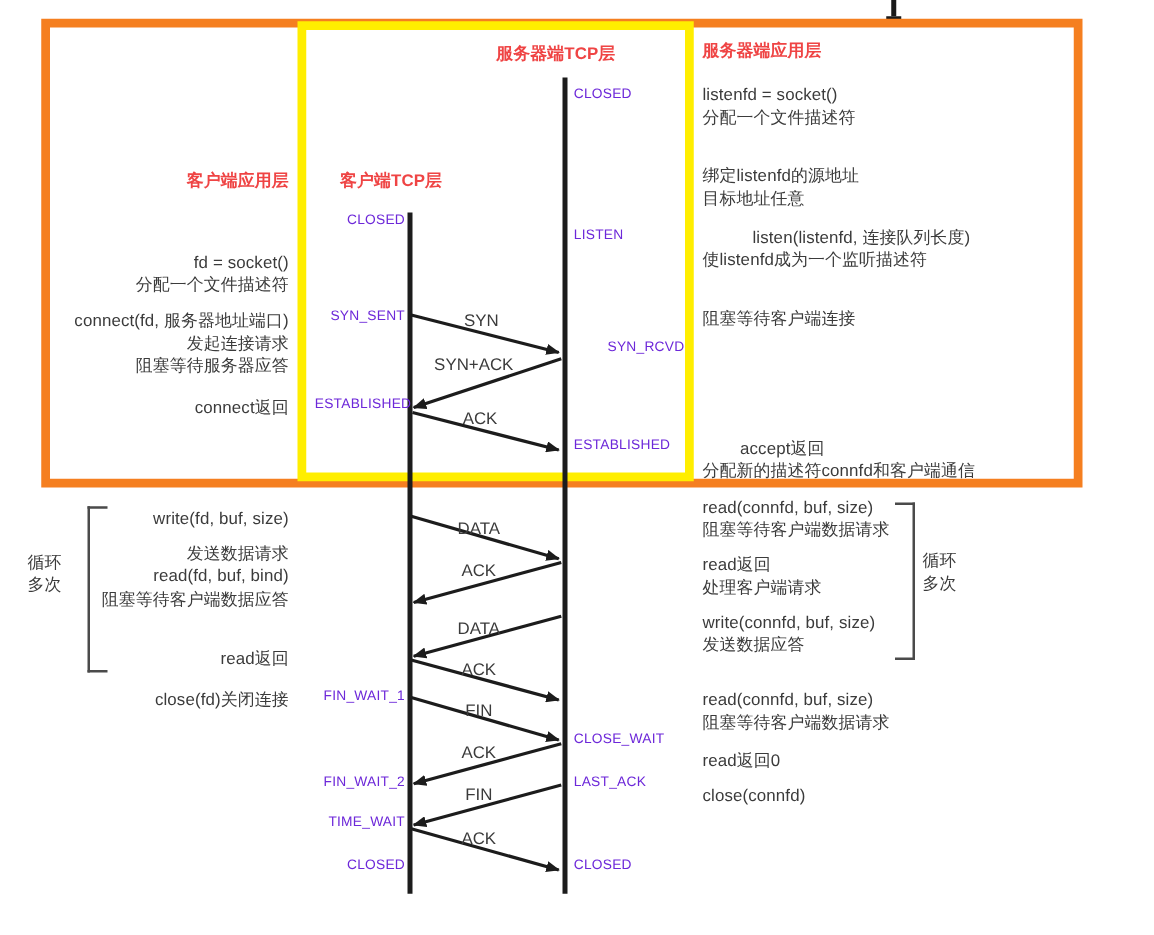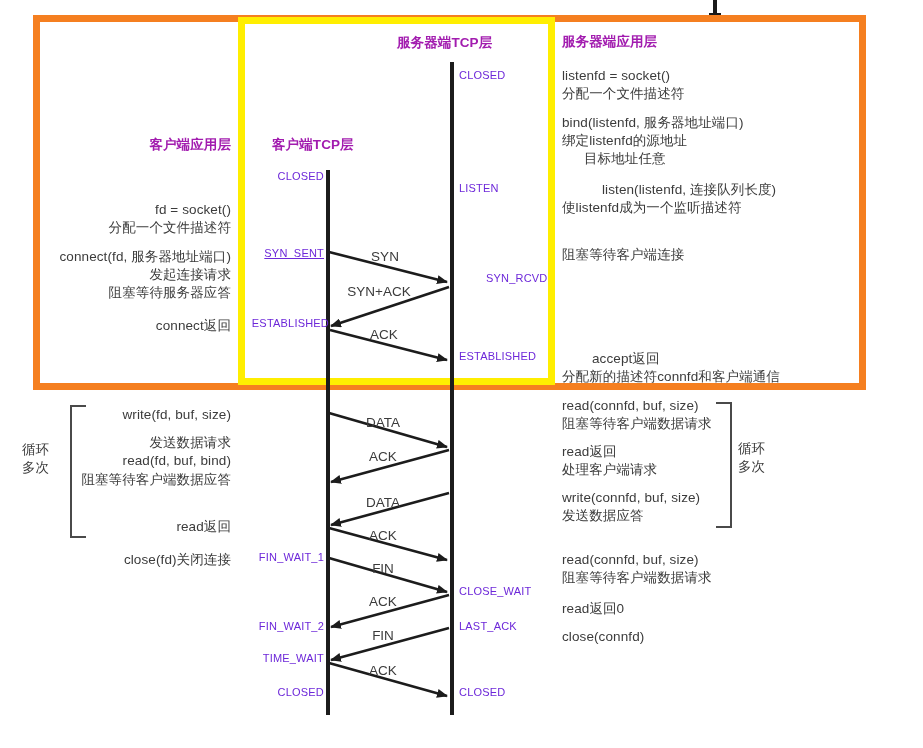--- a/index.html
+++ b/index.html
@@ -45,21 +45,21 @@
   
   .txt {
     position: absolute;
     color: #3b3b3b;
     font-size: 13.5px;
     line-height: 17px;
     white-space: pre;
     letter-spacing: 0.1px;
   }
   .r { text-align: right; transform: translateX(-100%); }
-  .hdr { font-weight: bold; font-size: 13.5px; color: #a21caf; }
+  .hdr { font-weight: bold; font-size: 13.5px; color: #ef4444; }
   .state {
     position: absolute;
     color: #6d28d9;
     font-size: 11px;
     white-space: pre;
     letter-spacing: 0.2px;
   }
   .state.r { text-align: right; transform: translateX(-100%); }
 
   
@@ -146,23 +146,22 @@
 
   <div class="txt r" style="left:231px; top:551px;">close(fd)关闭连接</div>
 
   <div class="brace" id="client-loop-brace"></div>
   <div class="txt" style="left:22px; top:441px;">循环</div>
   <div class="txt" style="left:22px; top:459px;">多次</div>
 
   <div class="txt" style="left:562px; top:67px;">listenfd = socket()</div>
   <div class="txt" style="left:562px; top:85px;">分配一个文件描述符</div>
 
-  <div class="txt" style="left:562px; top:114px;">bind(listenfd, 服务器地址端口)</div>
   <div class="txt" style="left:562px; top:132px;">绑定listenfd的源地址</div>
-  <div class="txt" style="left:584px; top:150px;text-align:right;">目标地址任意</div>
+  <div class="txt" style="left:562px; top:150px;text-align:right;">目标地址任意</div>
 
   <div class="txt" style="left:562px; top:181px;margin-left:40px;">listen(listenfd, 连接队列长度)</div>
   <div class="txt" style="left:562px; top:199px;">使listenfd成为一个监听描述符</div>
 
   <div class="txt" style="left:562px; top:246px;">阻塞等待客户端连接</div>
 
   <div class="txt" style="left:592px; top:350px;">accept返回</div>
   <div class="txt" style="left:562px; top:368px;">分配新的描述符connfd和客户端通信</div>
 
   <div class="txt" style="left:562px; top:397px;">read(connfd, buf, size)</div>
@@ -178,21 +177,21 @@
   <div class="txt" style="left:562px; top:569px;">阻塞等待客户端数据请求</div>
 
   <div class="txt" style="left:562px; top:600px;">read返回0</div>
   <div class="txt" style="left:562px; top:628px;">close(connfd)</div>
 
   <div class="brace" id="server-loop-brace"></div>
   <div class="txt" style="left:738px; top:440px;">循环</div>
   <div class="txt" style="left:738px; top:458px;">多次</div>
 
   <div class="state r" style="left:324px; top:170px;">CLOSED</div>
-  <div class="state r" style="left:324px; top:247px;text-decoration:underline;">SYN_SENT</div>
+  <div class="state r" style="left:324px; top:247px;">SYN_SENT</div>
   <div class="state r" style="left:329px; top:317px;">ESTABLISHED</div>
   <div class="state r" style="left:324px; top:551px;">FIN_WAIT_1</div>
   <div class="state r" style="left:324px; top:620px;">FIN_WAIT_2</div>
   <div class="state r" style="left:324px; top:652px;">TIME_WAIT</div>
   <div class="state r" style="left:324px; top:686px;">CLOSED</div>
 
   <div class="state" style="left:459px; top:69px;">CLOSED</div>
   <div class="state" style="left:459px; top:182px;">LISTEN</div>
   <div class="state" style="left:486px; top:272px;">SYN_RCVD</div>
   <div class="state" style="left:459px; top:350px;">ESTABLISHED</div>

